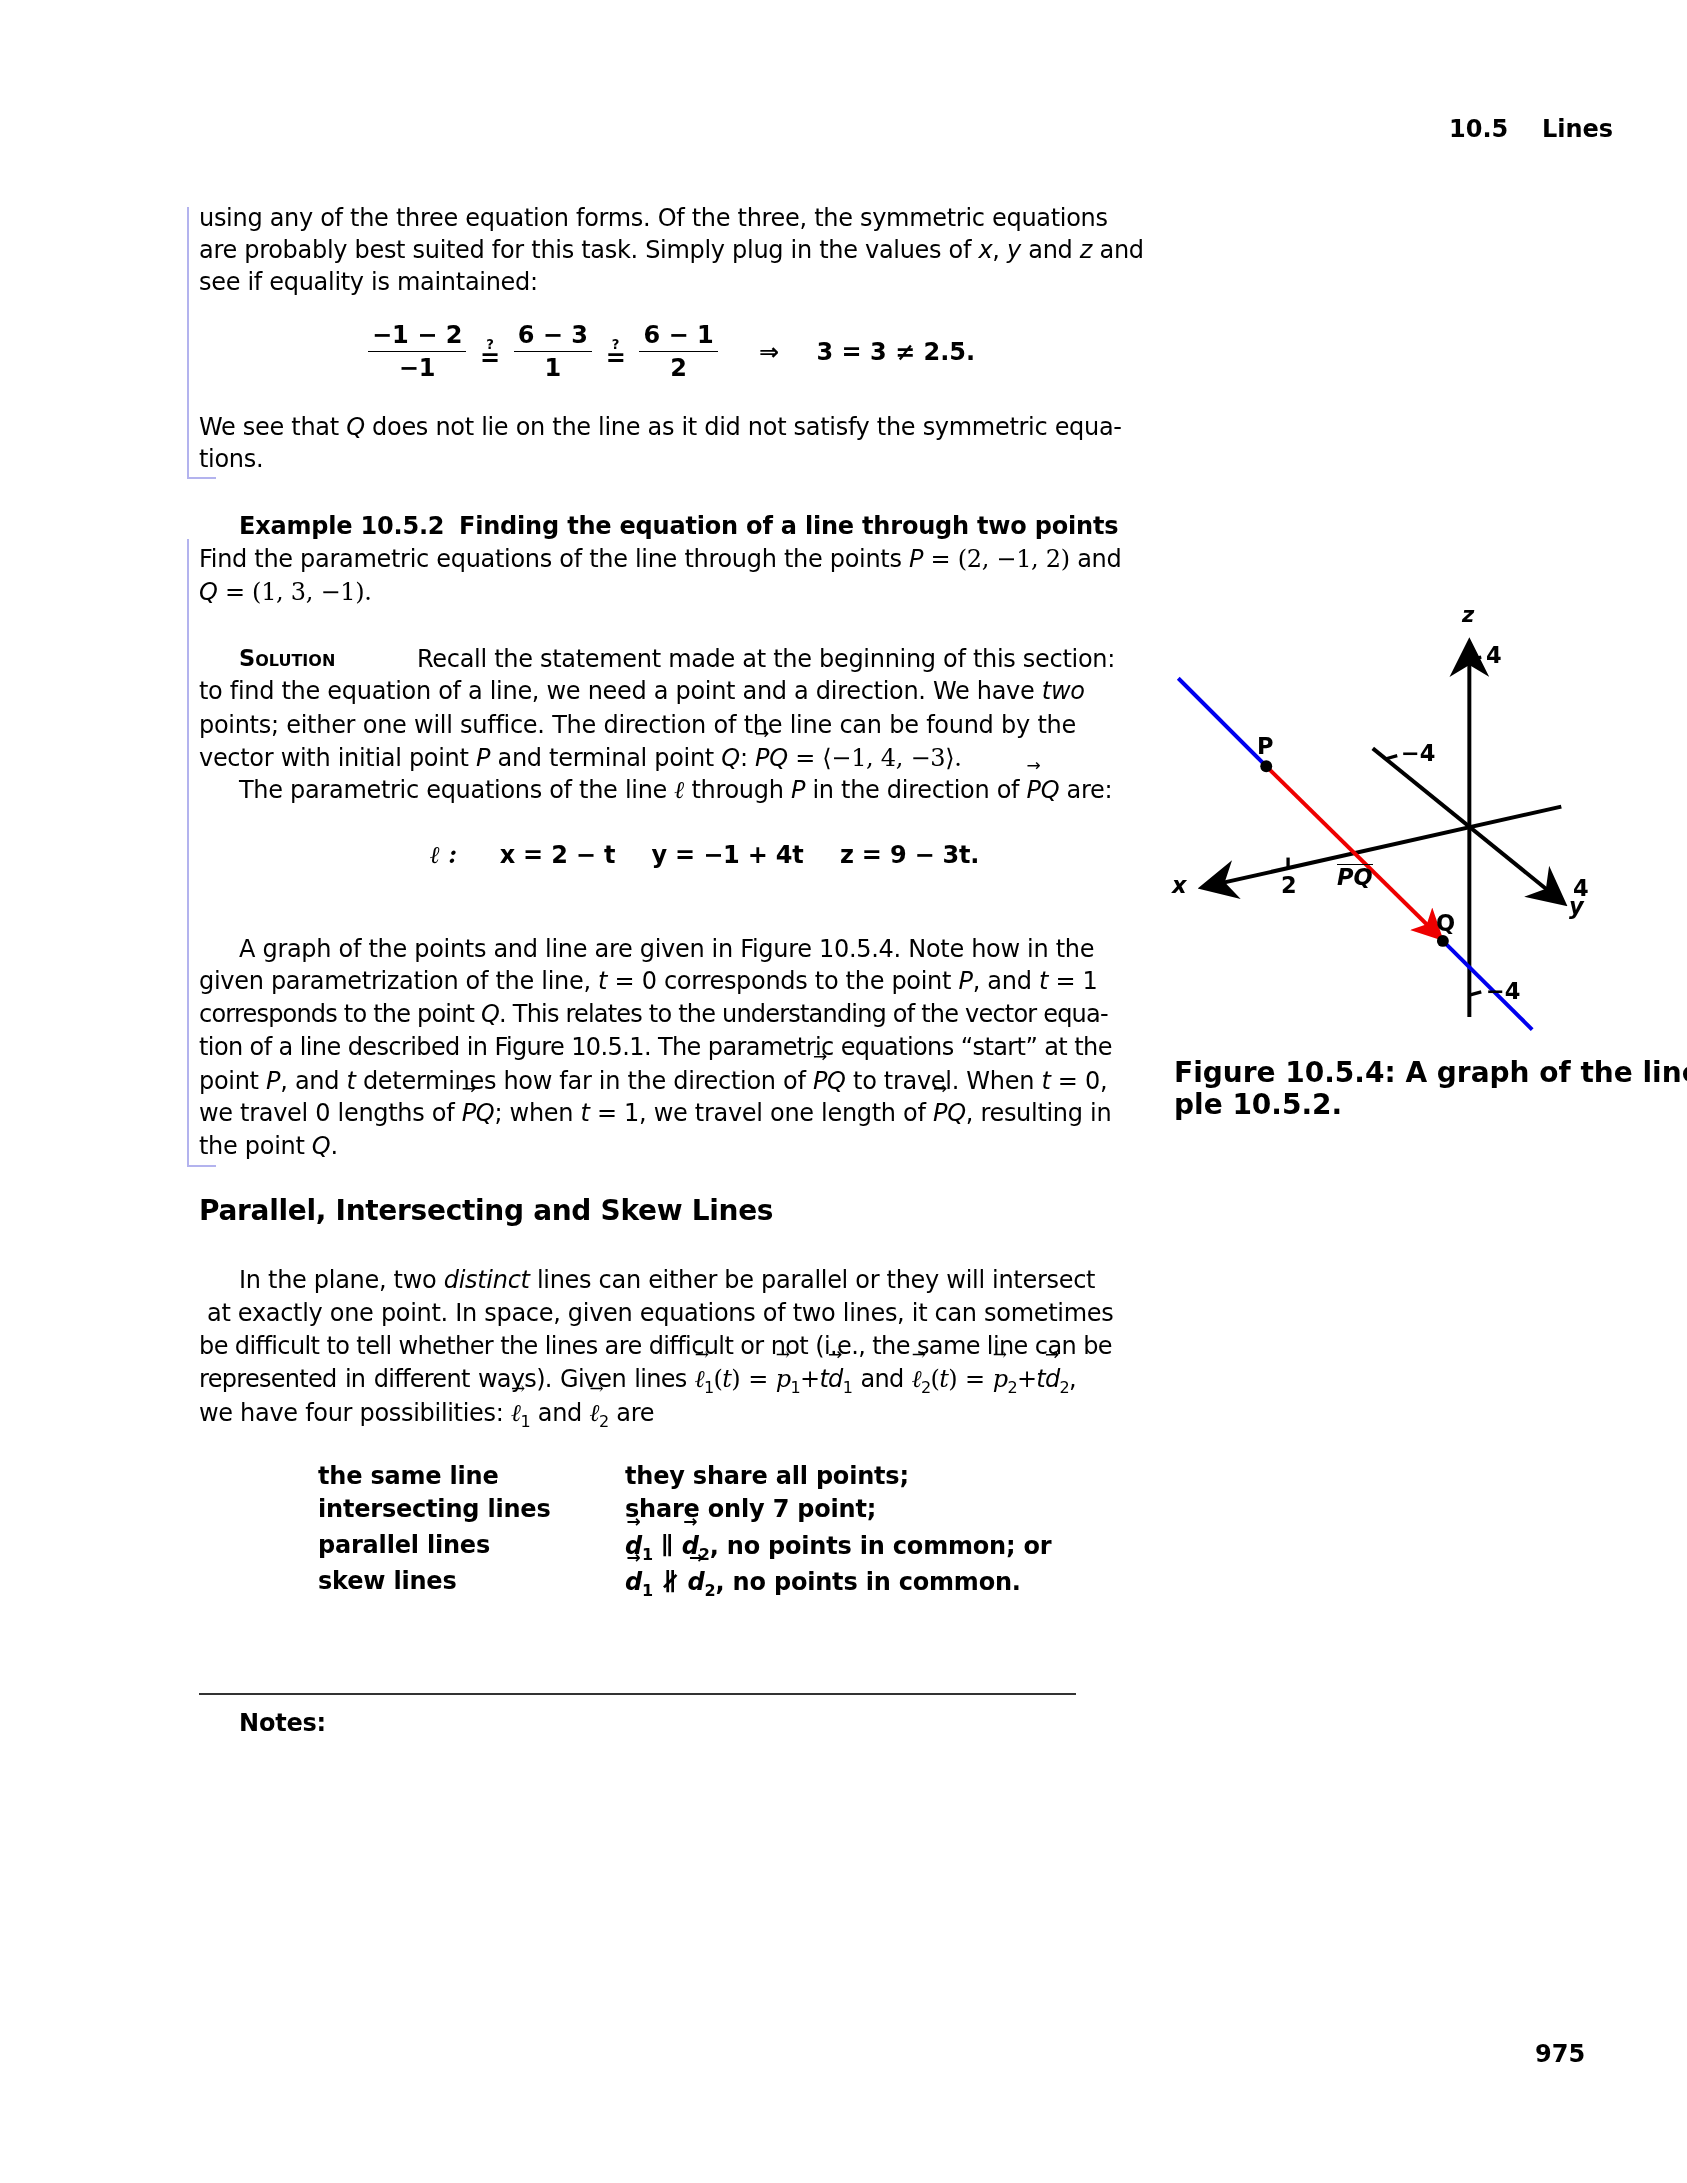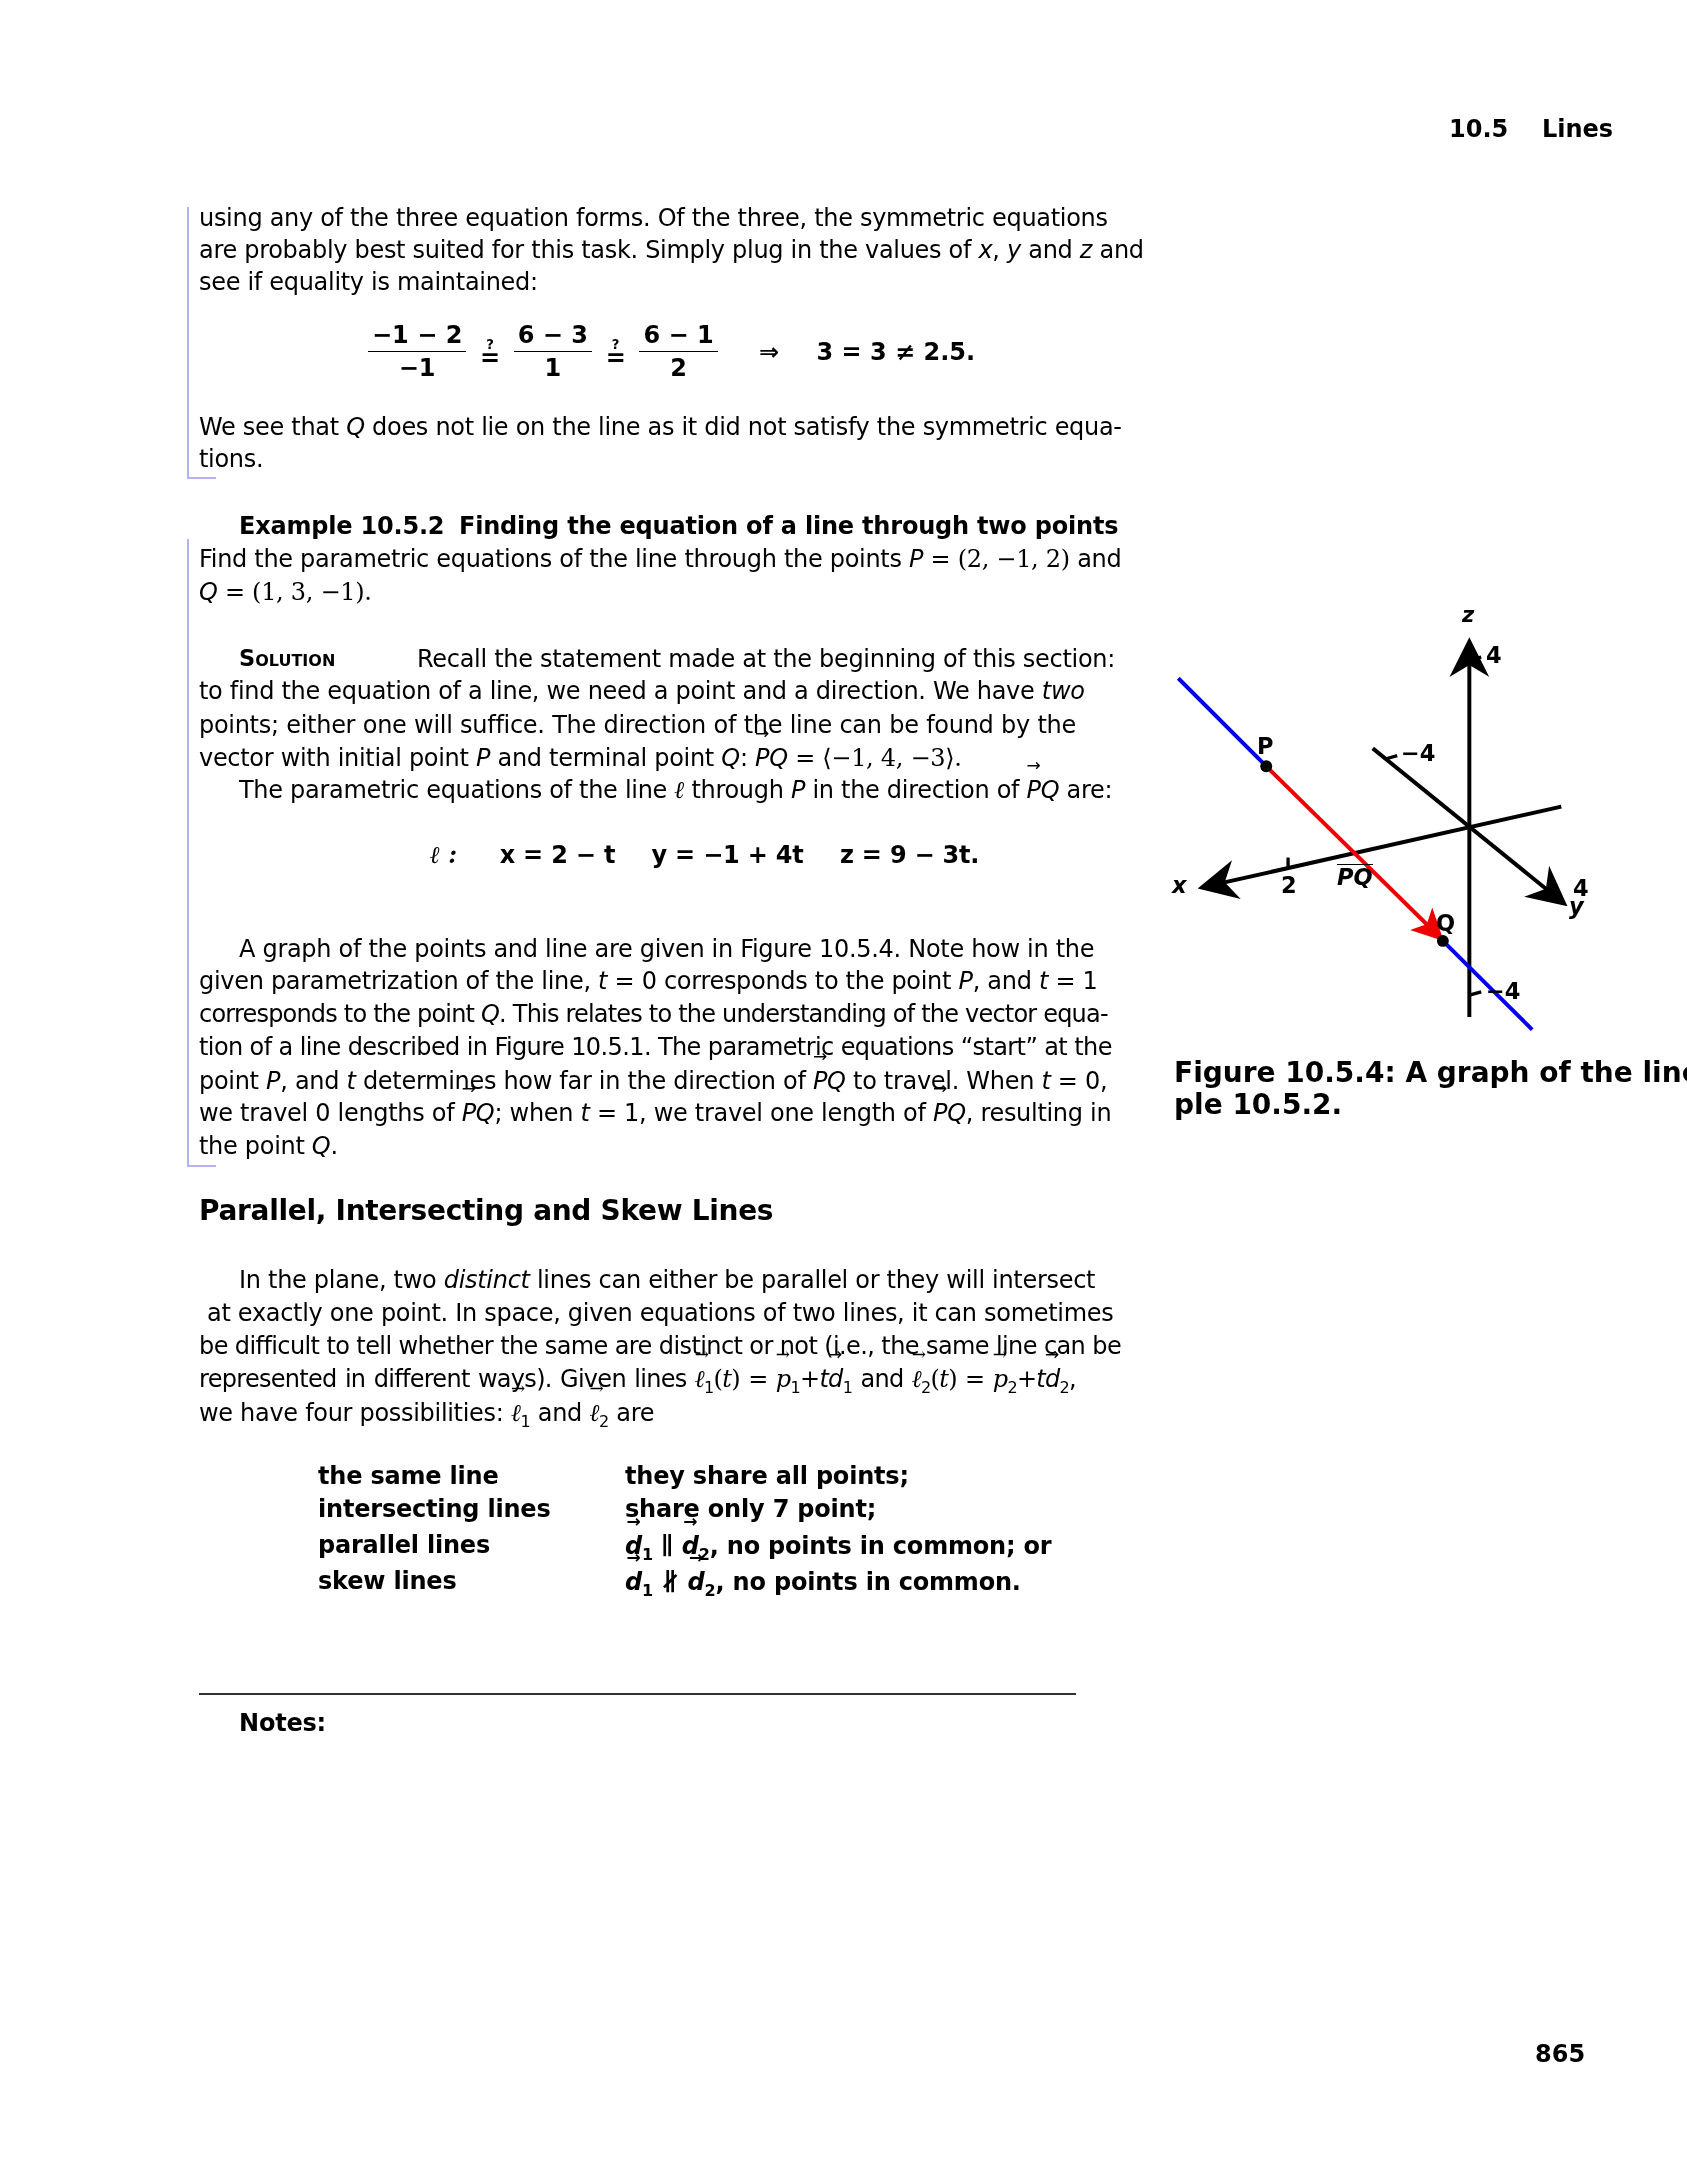--- a/index.html
+++ b/index.html
@@ -84,21 +84,21 @@
 <div class="line" style="top:998px; letter-spacing:-0.8px;">corresponds to the point <span class="it">Q</span>. This relates to the understanding of the vector equa-</div>
 <div class="line" style="top:1031px; letter-spacing:-0.6px;"><span>tion of a line described in Figure 10.5.1. The parametric equations “start” at the</span></div>
 <div class="line" style="top:1065px;">point <span class="it">P</span>, and <span class="it">t</span> determines how far in the direction of <span class="it vec">PQ</span> to travel. When <span class="it">t</span> = 0,</div>
 <div class="line" style="top:1097px;">we travel 0 lengths of <span class="it vec">PQ</span>; when <span class="it">t</span> = 1, we travel one length of <span class="it vec">PQ</span>, resulting in</div>
 <div class="line last" style="top:1130px;">the point <span class="it">Q</span>.</div>
 
 <div class="abs heading" style="left:199px; top:1194px;">Parallel, Intersecting and Skew Lines</div>
 
 <div class="line indent" style="top:1264px;">In the plane, two <span class="it">distinct</span> lines can either be parallel or they will intersect</div>
 <div class="line" style="top:1297px;margin-left:8px;"><span>at exactly one point. In space, given equations of two lines, it can sometimes</span></div>
-<div class="line" style="top:1330px; letter-spacing:-0.6px;"><span>be difficult to tell whether the same are distinct or not (i.e., the same line can be</span></div>
+<div class="line" style="top:1330px; letter-spacing:-0.6px;"><span>be difficult to tell whether the lines are difficult or not (i.e., the same line can be</span></div>
 <div class="line" style="top:1363px; letter-spacing:-0.7px;">represented in different ways). Given lines <span class="it math vec">ℓ</span><sub>1</sub><span class="math">(<span class="it">t</span>) = </span><span class="it math vec">p</span><sub>1</sub><span class="math">+</span><span class="it">t</span><span class="it vec">d</span><sub>1</sub> and <span class="it math vec">ℓ</span><sub>2</sub><span class="math">(<span class="it">t</span>) = </span><span class="it math vec">p</span><sub>2</sub><span class="math">+</span><span class="it">t</span><span class="it vec">d</span><sub>2</sub>,</div>
 <div class="line last" style="top:1397px;">we have four possibilities: <span class="it math vec">ℓ</span><sub>1</sub> and <span class="it math vec">ℓ</span><sub>2</sub> are</div>
 
 <div>
   <div class="abs txt" style="left:278px; top:1460px;">the same line</div>
   <div class="abs txt" style="left:585px; top:1460px;">they share all points;</div>
   <div class="abs txt" style="left:278px; top:1493px;">intersecting lines</div>
   <div class="abs txt" style="left:585px; top:1493px;">share only 7 point;</div>
   <div class="abs txt" style="left:278px; top:1529px;">parallel lines</div>
   <div class="abs txt" style="left:585px; top:1529px;"><span class="it vec">d</span><sub>1</sub> <span class="math">∥</span> <span class="it vec">d</span><sub>2</sub>, no points in common; or</div>
@@ -148,14 +148,14 @@
 <div class="abs" style="left:1401px; top:740px; font-size:22.5px;">−4</div>
 <div class="abs" style="left:1573px; top:875px; font-size:22.5px;">4</div>
 <div class="abs it" style="left:1569px; top:893px; font-size:22.5px;">y</div>
 <div class="abs" style="left:1257px; top:733px; font-size:22.5px;">P</div>
 <div class="abs" style="left:1436px; top:910px; font-size:22.5px;">Q</div>
 <div class="abs it" style="left:1337px; top:864px; font-size:22.5px; border-top:1.3px solid #000; line-height:24px;">PQ</div>
 
 <div class="abs caption" style="left:1174px; top:1057px;">Figure 10.5.4: A graph of the line in Exam-</div>
 <div class="abs caption" style="left:1174px; top:1089px;">ple 10.5.2.</div>
 
-<div class="abs b" style="left:1535px; top:2040px; font-size:24px;">865</div>
+<div class="abs b" style="left:1535px; top:2040px; font-size:24px;">975</div>
 
 
 </body></html>

